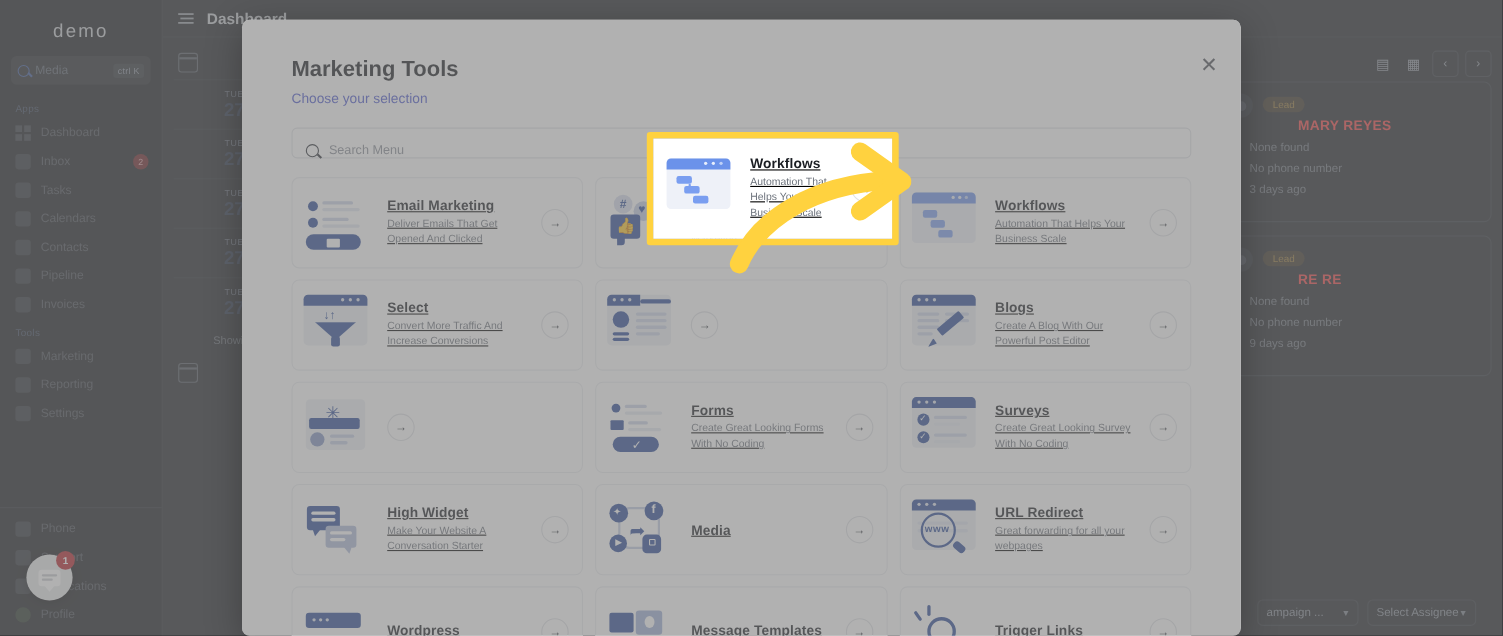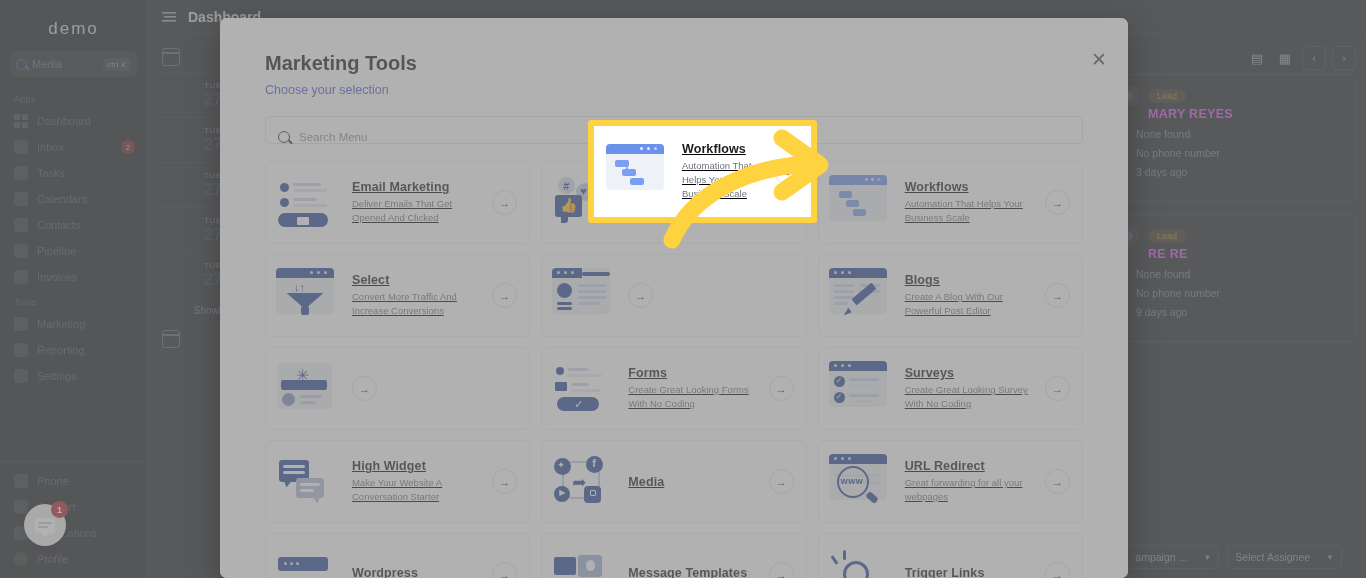--- a/index.html
+++ b/index.html
@@ -113,30 +113,30 @@
   .contact-card {
     border: 1px solid #31353c; border-radius: 7px; padding: 10px 12px;
     margin-bottom: 12px; min-height: 128px;
   }
   .cc-top { display:flex; align-items:flex-start; gap:9px; }
   .cc-avatar { width:22px;height:22px;border-radius:50%;background:#2c3038;flex:none;
     display:flex;align-items:center;justify-content:center;}
   .cc-avatar::after{content:"";width:9px;height:9px;border-radius:50%;background:#474d57;}
   .cc-tag { background:#3b3326; color:#9a7b3a; font-size:9px; border-radius:9px;
     padding:2px 9px; display:inline-block; }
-  .cc-name { color:#d946ef; font-size:12.5px; font-weight:600; margin-top:4px; letter-spacing:.3px;}
+  .cc-name { color:#ef4444; font-size:12.5px; font-weight:600; margin-top:4px; letter-spacing:.3px;margin-left:32px;}
   .cc-line { display:flex;align-items:center;gap:7px;color:#6f757e;font-size:10.5px;margin-top:7px;}
   .cc-ico { width:12px;height:12px;flex:none;color:#3d5a9c;font-size:10px;line-height:12px;}
 
   .bottom-bar { height: 38px; display:flex; align-items:center; justify-content:flex-end;
     gap: 8px; padding: 0 24px 4px 0; }
   .sel {
     height: 24px; min-width: 92px; border:1px solid #31353c; border-radius:5px;
     display:flex;align-items:center;justify-content:space-between;
-    padding: 0 7px; color:#868d97; font-size:10.5px;gap:16px;
+    padding: 0 7px; color:#868d97; font-size:10.5px;
   }
   .caret { color:#7b828c; font-size:8px; }
 
   
   .overlay { position:absolute; inset:0; background: rgba(125,125,125,.60); }
 
   .modal {
     position: absolute; left: 220px; top: 18px;
     width: 908px; height: 560px;
     background: #fff; border-radius: 7px;

